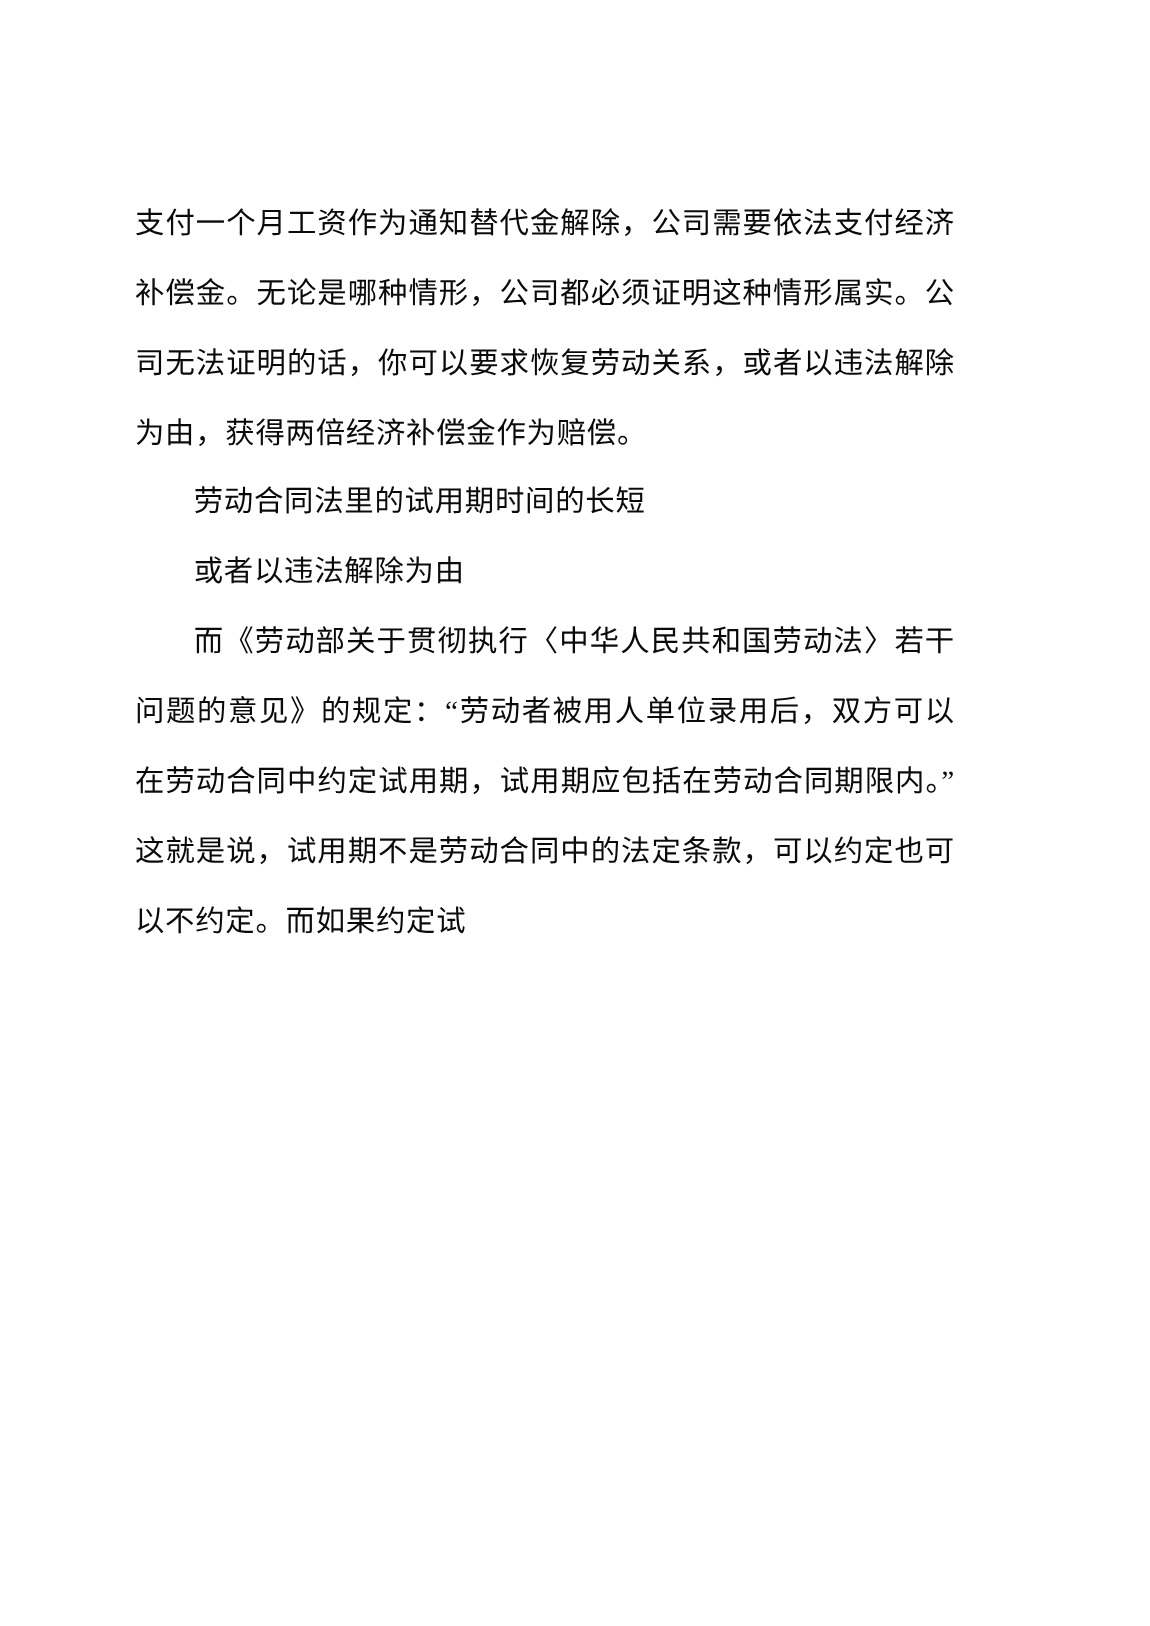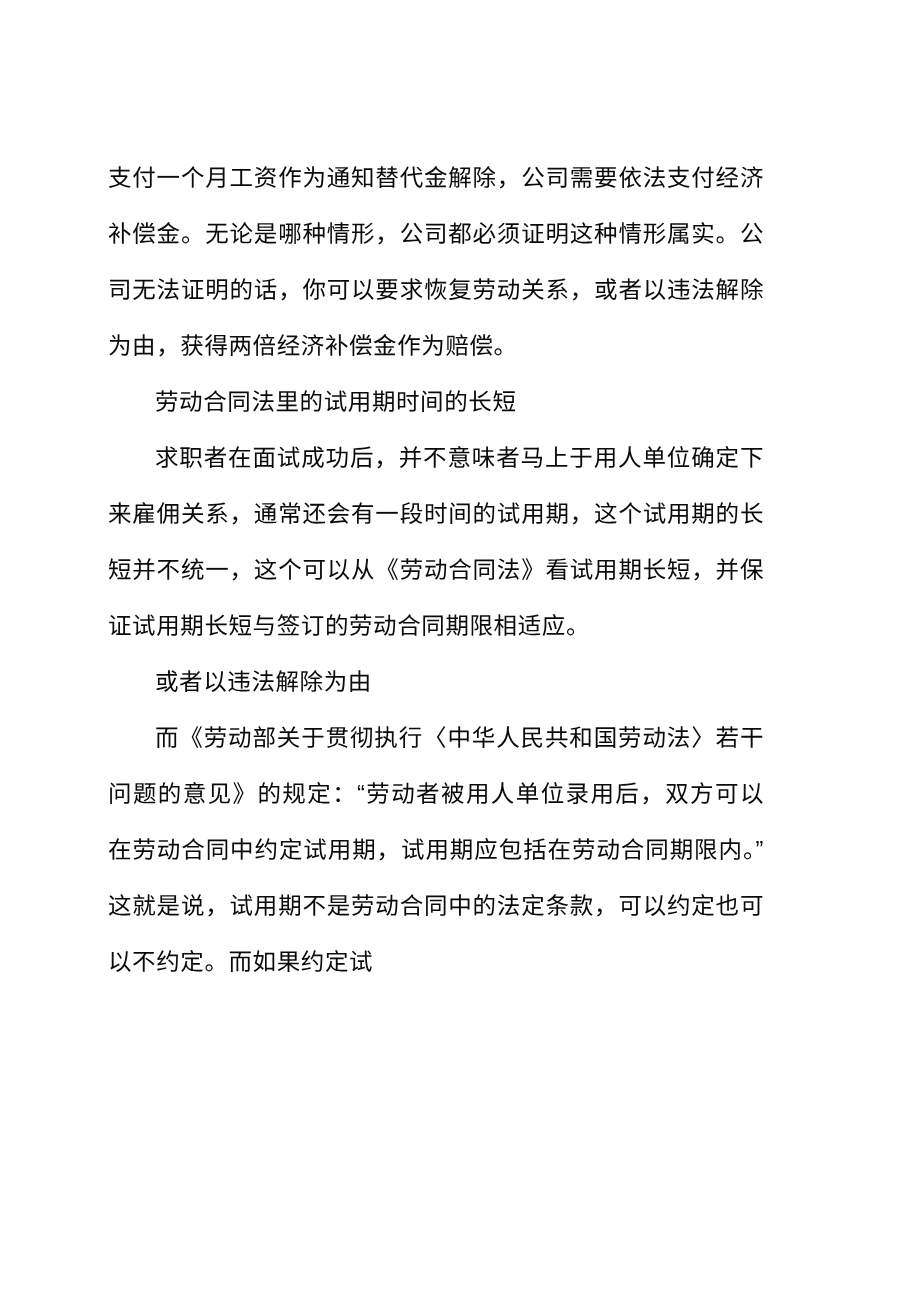--- a/index.html
+++ b/index.html
@@ -28,26 +28,26 @@
     text-align: justify;
     text-justify: inter-ideograph;
     color: #0a0a0a;
   }
   .para {
     margin: 0;
     text-indent: 0;
   }
   .para.indent {
     text-indent: 2em;
+    font-family: Liberation Serif, serif;
   }
 </style>
 </head>
 <body>
 
 <div class="page">
   <div class="doc-body">
     <p class="para">支付一个月工资作为通知替代金解除，公司需要依法支付经济补偿金。无论是哪种情形，公司都必须证明这种情形属实。公司无法证明的话，你可以要求恢复劳动关系，或者以违法解除为由，获得两倍经济补偿金作为赔偿。</p>
     <p class="para indent">劳动合同法里的试用期时间的长短</p>
-    <p class="para indent">求职者在面试成功后，并不意味者马上于用人单位确定下来雇佣关系，通常还会有一段时间的试用期，这个试用期的长短并不统一，这个可以从《劳动合同法》看试用期长短，并保证试用期长短与签订的劳动合同期限相适应。</p>
     <p class="para indent">或者以违法解除为由</p>
     <p class="para indent">而《劳动部关于贯彻执行〈中华人民共和国劳动法〉若干问题的意见》的规定：“劳动者被用人单位录用后，双方可以在劳动合同中约定试用期，试用期应包括在劳动合同期限内。”这就是说，试用期不是劳动合同中的法定条款，可以约定也可以不约定。而如果约定试</p>
   </div>
 </div>
 
 </body></html>

